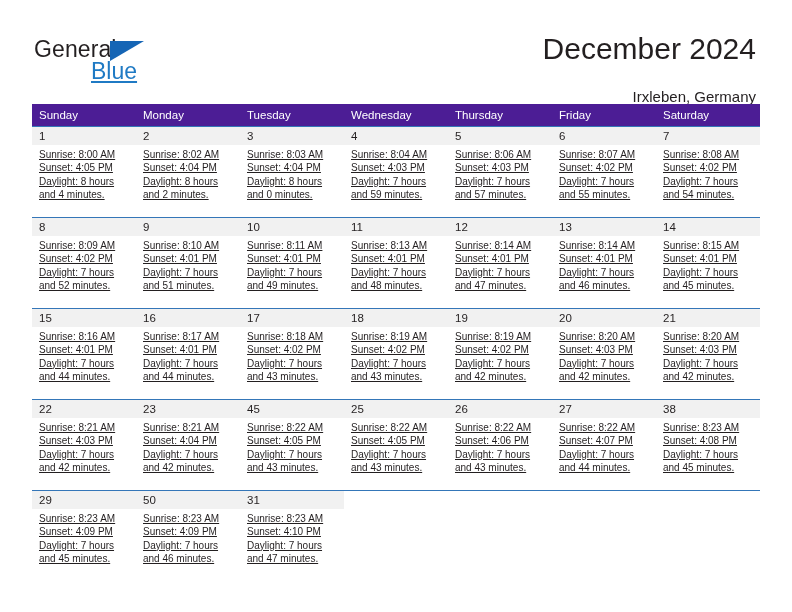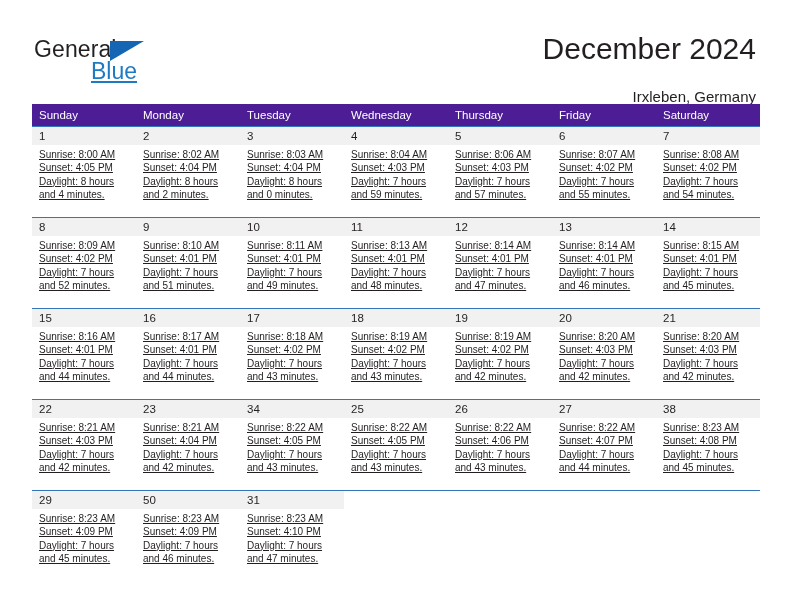--- a/index.html
+++ b/index.html
@@ -441,21 +441,21 @@
                 <div class="details">
                   <div>Sunrise: 8:21 AM</div>
                   <div>Sunset: 4:04 PM</div>
                   <div>Daylight: 7 hours</div>
                   <div>and 42 minutes.</div>
                 </div>
               </div>
             </td>
           <td>
               <div class="cell">
-                <div class="daynum-band">34</div>
+                <div class="daynum-band">45</div>
                 <div class="details">
                   <div>Sunrise: 8:22 AM</div>
                   <div>Sunset: 4:05 PM</div>
                   <div>Daylight: 7 hours</div>
                   <div>and 43 minutes.</div>
                 </div>
               </div>
             </td>
           <td>
               <div class="cell">

